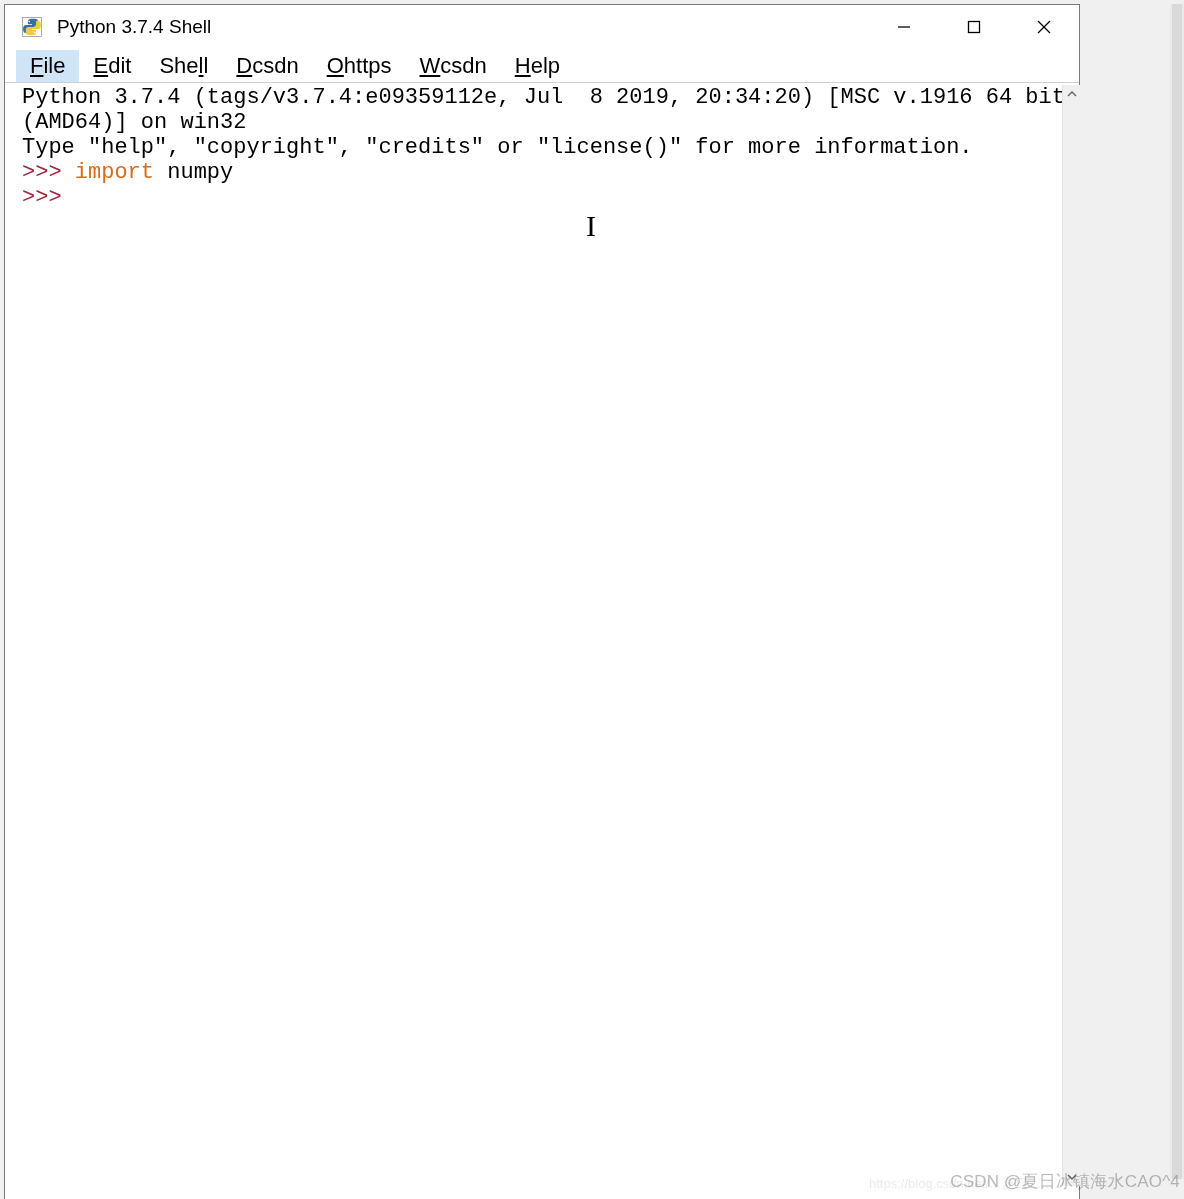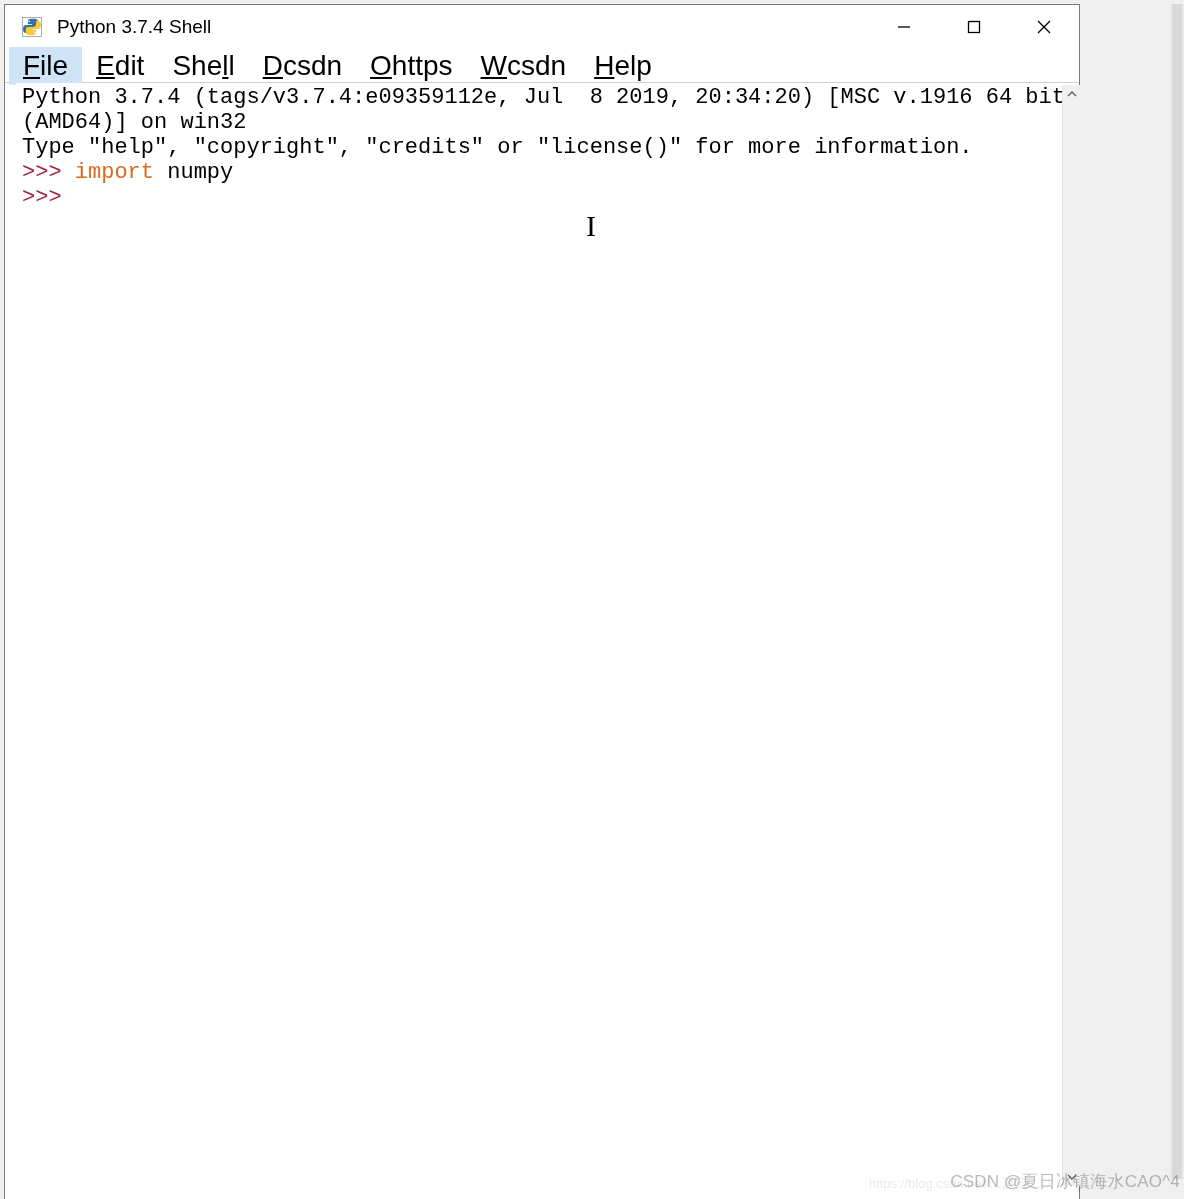--- a/index.html
+++ b/index.html
@@ -57,22 +57,22 @@
       color: #000;
       cursor: default;
     }
     .window-controls .ctrl svg { width: 14px; height: 14px; }
     .menubar {
       height: 34px;
       background: #ffffff;
       border-bottom: 1px solid #d0d0d0;
       display: flex;
       align-items: center;
-      padding: 0 4px;
-      font-size: 28px;
+      padding: 0 11px;
+      font-size: 22px;
     }
     .menu-item {
       padding: 3px 14px 3px 14px;
       cursor: default;
     }
     .menu-item.selected {
       background: #cfe4f7;
     }
     .menu-item .ul { text-decoration: underline; text-underline-offset: 2px; }
     .editor {

